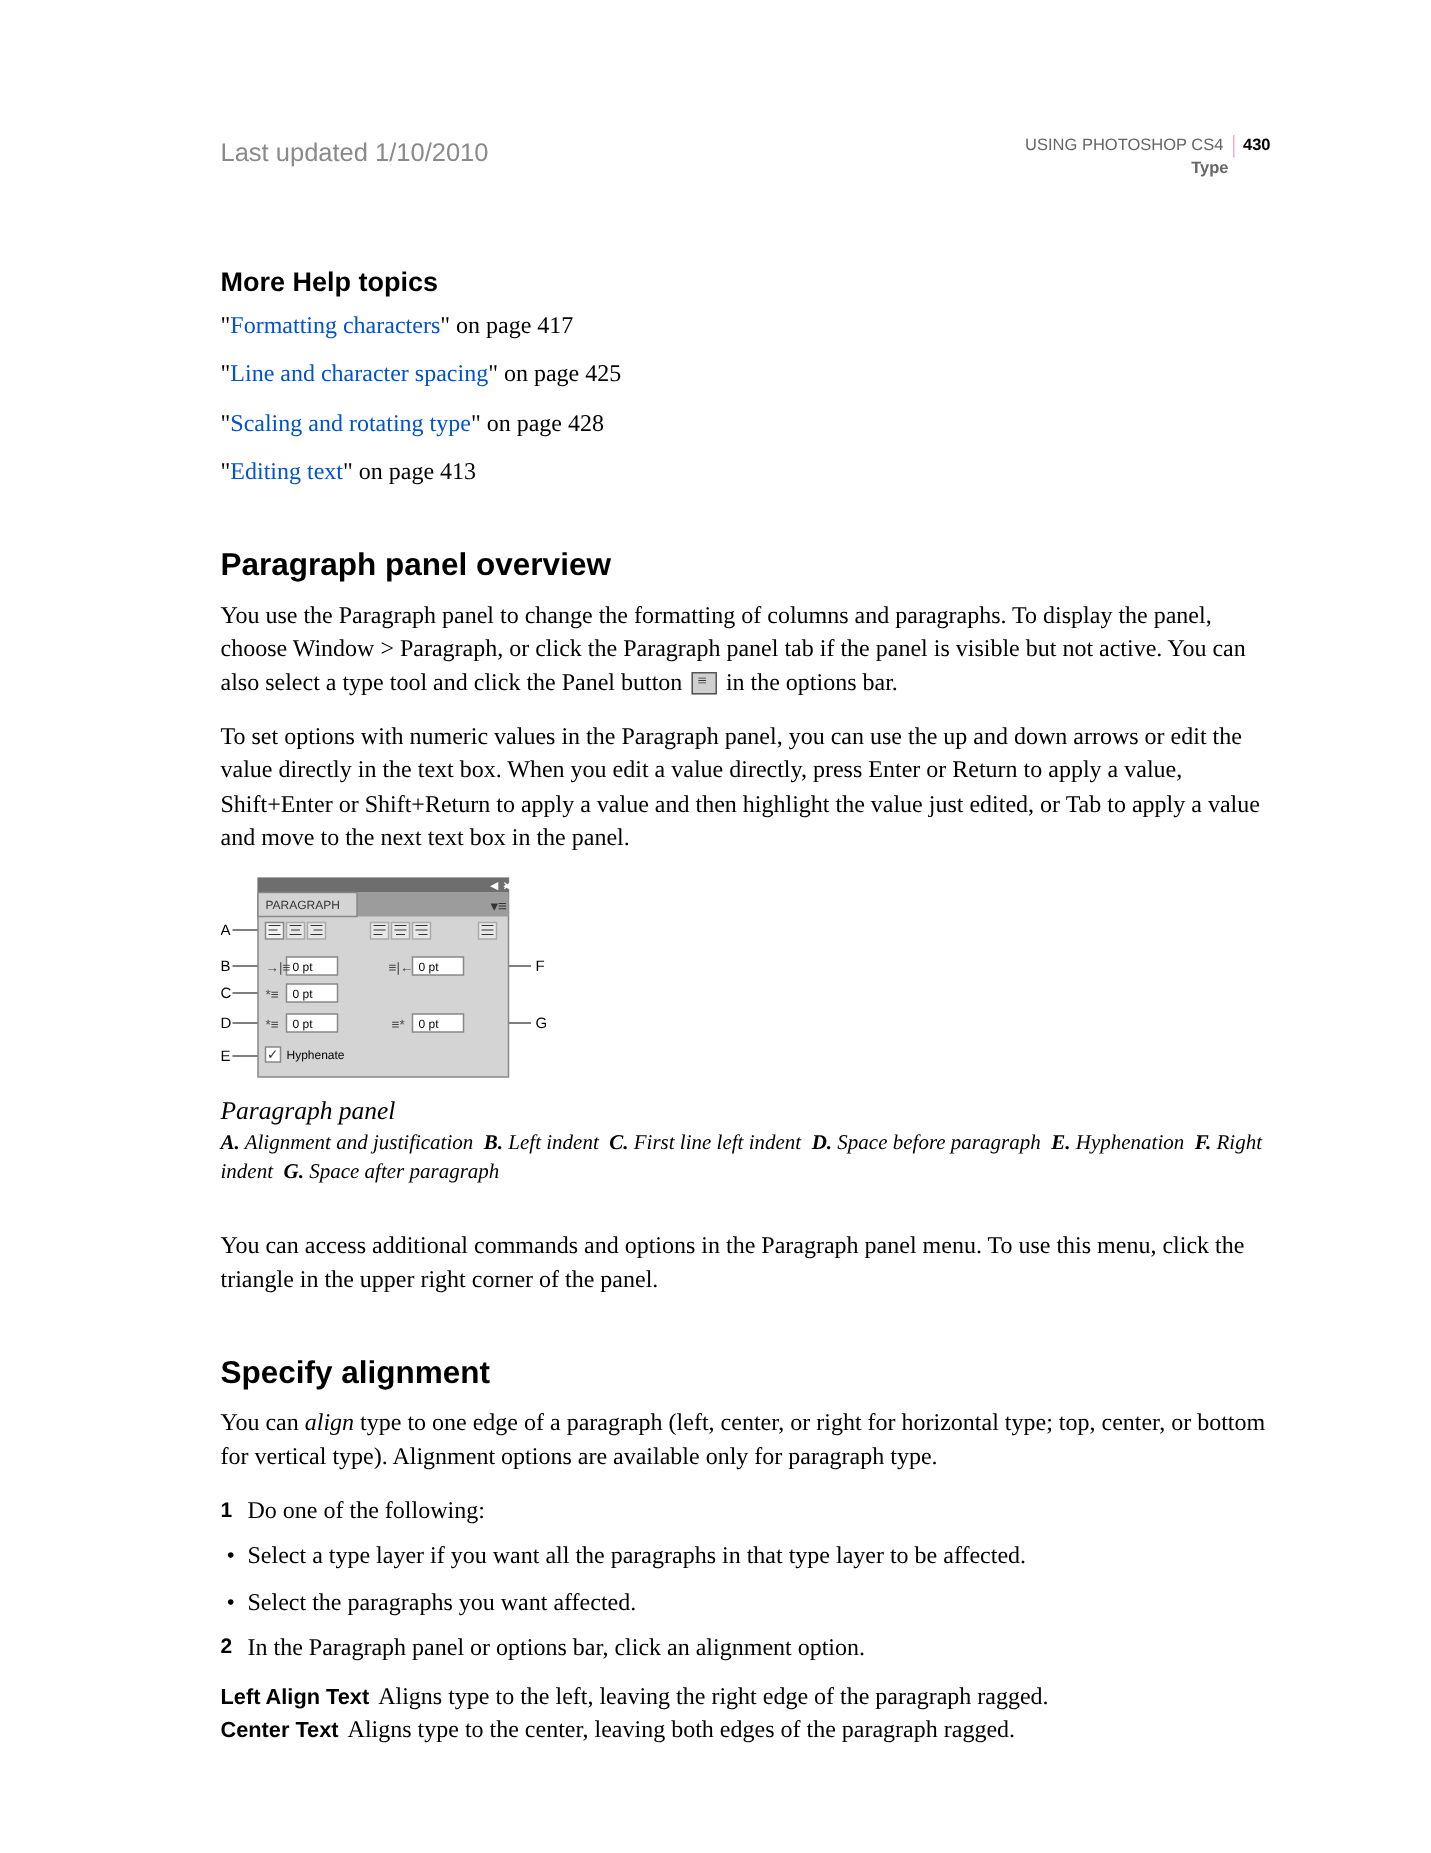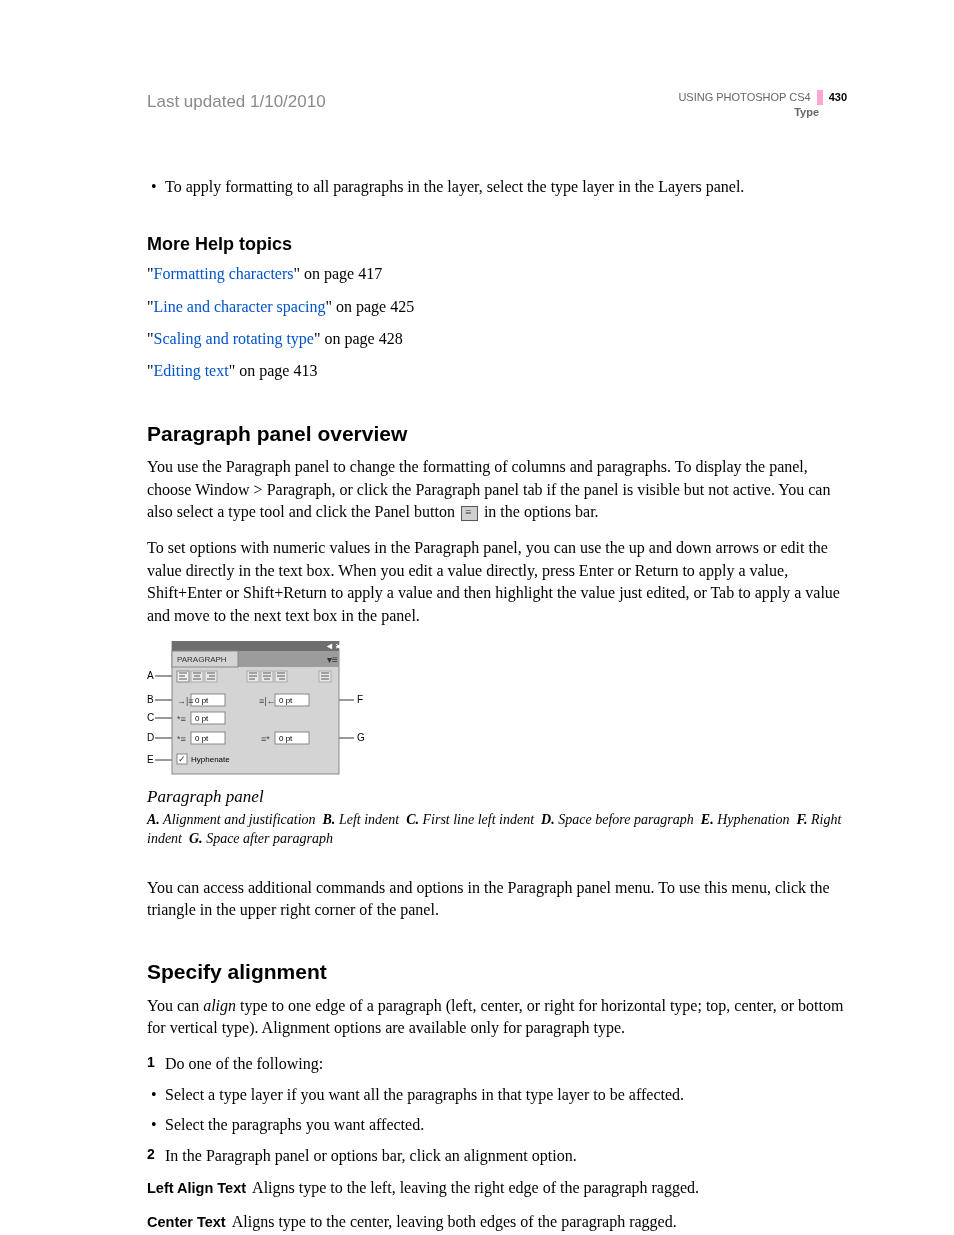--- a/index.html
+++ b/index.html
@@ -37,21 +37,21 @@
     color: #666;
     line-height: 1.35;
   }
   .header-top {
     display: flex;
     align-items: center;
     justify-content: flex-end;
   }
   .doc-title {
     padding-right: 6px;
-    border-right: 6px solid #f9a8d4;
+    border-right: 1px solid #f9a8d4;
   }
   .page-num {
     font-weight: bold;
     padding-left: 6px;
     color: #000;
   }
   .section-name {
     font-weight: bold;
     padding-right: 28px;
   }
@@ -150,21 +150,20 @@
     font-weight: bold;
     font-size: 14px;
   }
   ol.steps > li.bulleted::before {
     content: "•";
     position: absolute;
     left: 4px;
     top: 0;
   }
   .def-row {
-    margin-bottom: 12px;
   }
   .def-term {
     font-family: "Myriad Pro", Arial, sans-serif;
     font-weight: bold;
     font-size: 14.5px;
     margin-right: 6px;
   }
   .italic { font-style: italic; }
 </style>
 </head>
@@ -176,23 +175,20 @@
     <div class="last-updated">Last updated 1/10/2010</div>
     <div class="header-right">
       <div class="header-top">
         <span class="doc-title">USING PHOTOSHOP CS4</span>
         <span class="page-num">430</span>
       </div>
       <div class="section-name">Type</div>
     </div>
   </div>
 
-  <ul class="bullets">
-    <li>To apply formatting to all paragraphs in the layer, select the type layer in the Layers panel.</li>
-  </ul>
 
   <div class="more-help">More Help topics</div>
   <div class="help-link-row">"<span class="link">Formatting characters</span>"<span> on page 417</span></div>
   <div class="help-link-row">"<span class="link">Line and character spacing</span>"<span> on page 425</span></div>
   <div class="help-link-row">"<span class="link">Scaling and rotating type</span>"<span> on page 428</span></div>
   <div class="help-link-row">"<span class="link">Editing text</span>"<span> on page 413</span></div>
 
   <h2 class="heading">Paragraph panel overview</h2>
   <p class="body"><span>You use the Paragraph panel to change the formatting of columns and paragraphs. To display the panel, choose Window &gt; Paragraph, or click the Paragraph panel tab if the panel is visible but not active. You can also select a type tool and click the Panel button </span><span class="panel-icon"></span><span> in the options bar.</span></p>
   <p class="body">To set options with numeric values in the Paragraph panel, you can use the up and down arrows or edit the value directly in the text box. When you edit a value directly, press Enter or Return to apply a value, Shift+Enter or Shift+Return to apply a value and then highlight the value just edited, or Tab to apply a value and move to the next text box in the panel.</p>

